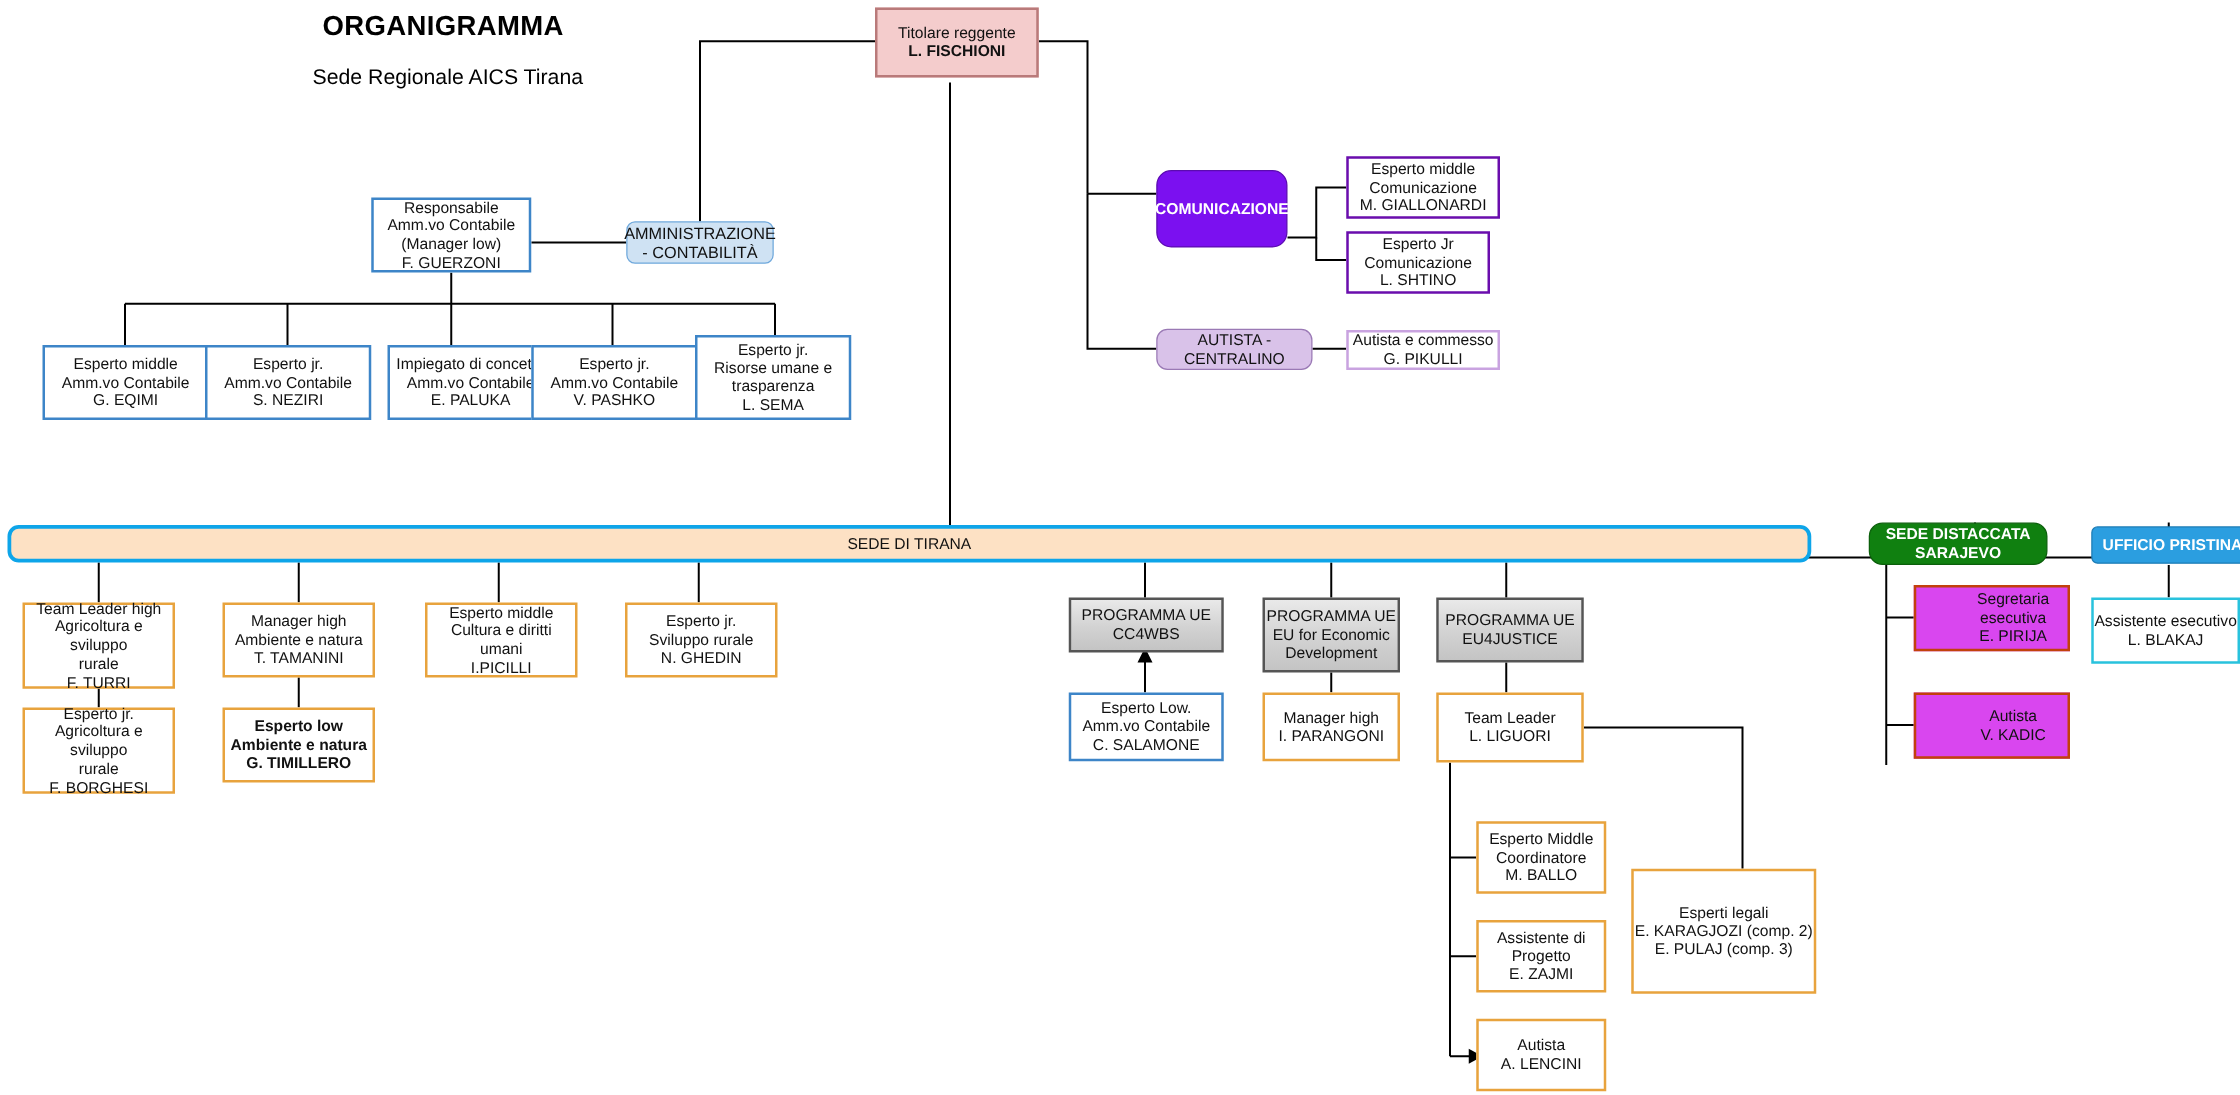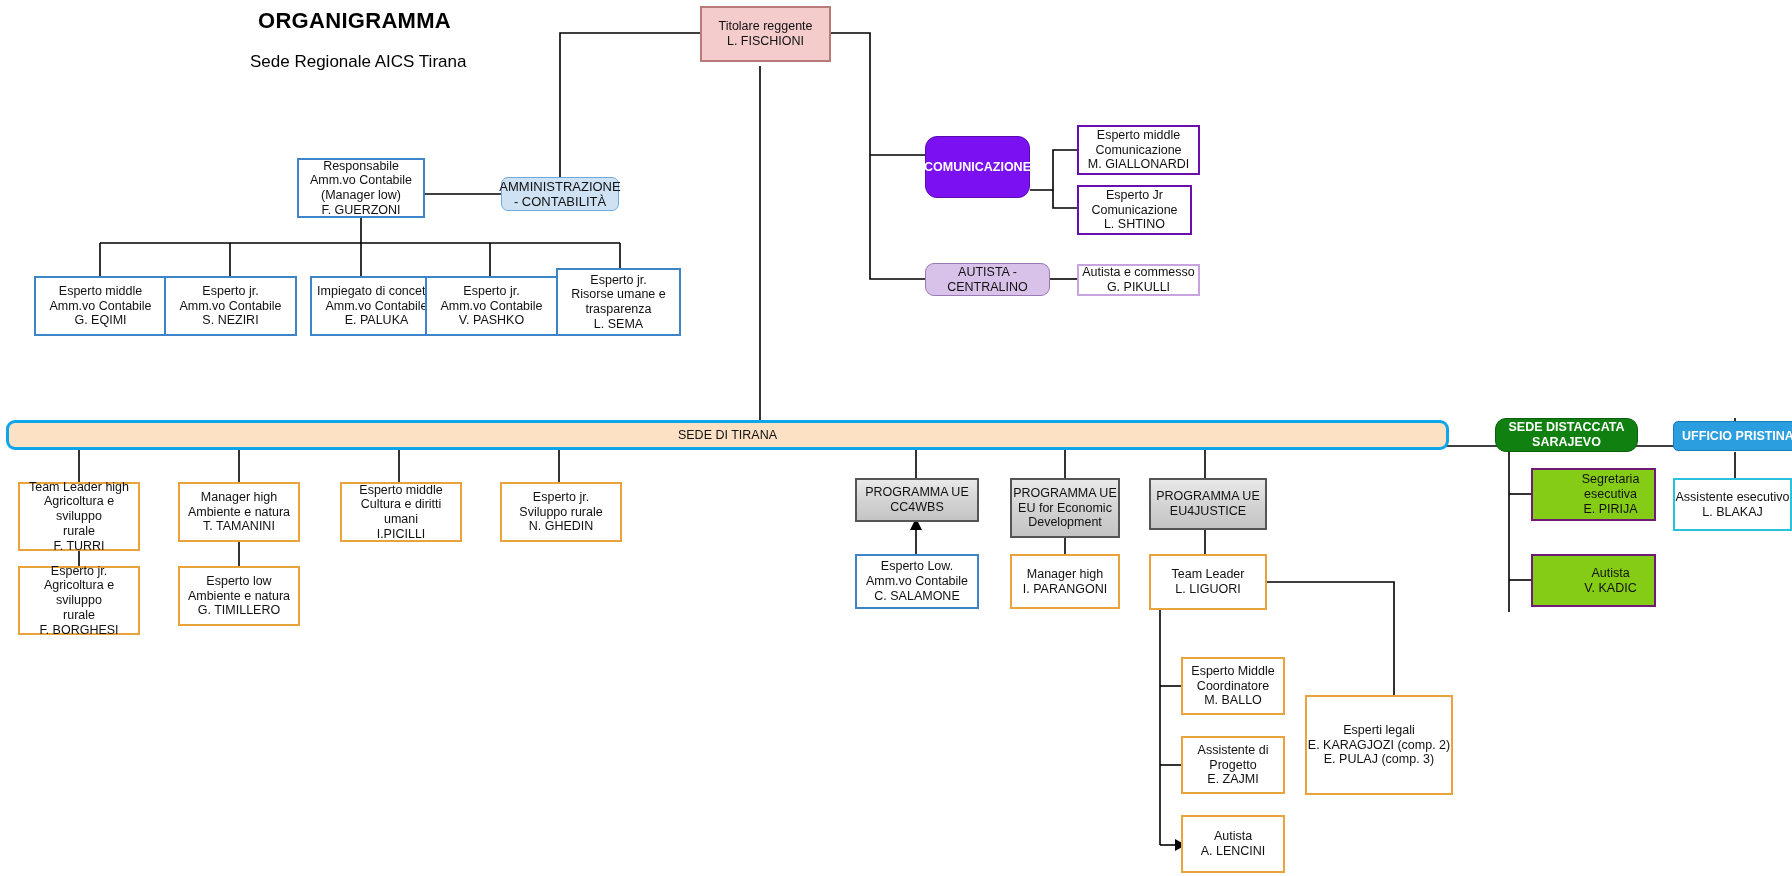--- a/index.html
+++ b/index.html
@@ -2,42 +2,42 @@
 <html><head>
 <meta charset="utf-8">
 <style>
   html,body{margin:0;padding:0;background:#ffffff;}
   body{font-family:"Liberation Sans",sans-serif;color:#000;}
   #canvas{position:relative;width:1792px;height:876px;overflow:hidden;background:#fff;}
   svg.wires{position:absolute;left:0;top:0;width:1792px;height:876px;pointer-events:none;}
   .node{position:absolute;box-sizing:border-box;display:flex;align-items:center;
         justify-content:center;text-align:center;line-height:1.18;}
   .node .ln{display:block;}
-  .b{font-weight:normal;}
+  .b{font-weight:bold;}
 
   
   .title-main{position:absolute;font-size:22px;font-weight:bold;letter-spacing:.3px;}
   .title-sub{position:absolute;font-size:17px;}
 
   
   .boss{background:#f4cccc;border:2px solid #b97a7a;font-size:12.5px;color:#111;}
   .adm-pill{background:#cfe2f3;border:1px solid #6fa8dc;border-radius:7px;font-size:13px;color:#111;}
   .blue-box{background:#fff;border:2px solid #3d85c8;font-size:12.5px;color:#111;}
   .purple-pill{background:#7b10f0;border:1px solid #5b0bb0;border-radius:12px;
                font-size:12.5px;font-weight:bold;color:#fff;}
   .purple-box{background:#fff;border:2px solid #6a0dad;font-size:12.5px;color:#111;}
   .lilac-pill{background:#d9c2e9;border:1px solid #9a79b5;border-radius:9px;font-size:12.5px;color:#111;}
   .lilac-box{background:#fff;border:2px solid #c9a3e0;font-size:12.5px;color:#111;}
   .tirana-bar{background:#fde1c4;border:3px solid #0ea5e9;border-radius:9px;font-size:12.5px;color:#111;}
   .orange-box{background:#fff;border:2px solid #e8a33d;font-size:12.5px;color:#111;}
   .gray-box{background:linear-gradient(180deg,#e9e9e9 0%,#d2d2d2 55%,#c4c4c4 100%);
             border:2px solid #555;font-size:12.5px;color:#111;}
   .green-pill{background:#108010;border:1px solid #0b5f0b;border-radius:11px;
               font-size:12.5px;font-weight:bold;color:#fff;}
-  .green-box{background:#84cc16;border:2px solid #701a75;font-size:12.5px;color:#111;padding-left:34px;}
+  .green-box{background:#d946ef;border:2px solid #c2410c;font-size:12.5px;color:#111;padding-left:34px;}
   .cyan-pill{background:#2b9ee0;border:1px solid #1d7cb5;border-radius:5px;
              font-size:12.5px;font-weight:bold;color:#fff;}
   .cyan-box{background:#fff;border:2px solid #29c2dd;font-size:12.5px;color:#111;}
 </style>
 </head>
 <body>
 
 <div id="canvas">
 
   <svg class="wires" viewBox="0 0 1792 876" xmlns="http://www.w3.org/2000/svg">
@@ -228,21 +228,21 @@
   </div>
 
   <div class="node orange-box" style="left:178px;top:482px;width:122px;height:60px;">
     <div>
       <span class="ln">Manager high</span>
       <span class="ln">Ambiente e natura</span>
       <span class="ln">T. TAMANINI</span>
     </div>
   </div>
 
-  <div class="node orange-box" style="left:178px;top:566px;width:122px;height:60px;">
+  <div class="node orange-box" style="left:178px;top:566px;width:122px;height:60px;font-weight:bold;">
     <div>
       <span class="ln">Esperto low</span>
       <span class="ln">Ambiente e natura</span>
       <span class="ln">G. TIMILLERO</span>
     </div>
   </div>
 
   <div class="node orange-box" style="left:340px;top:482px;width:122px;height:60px;">
     <div>
       <span class="ln">Esperto middle</span>

